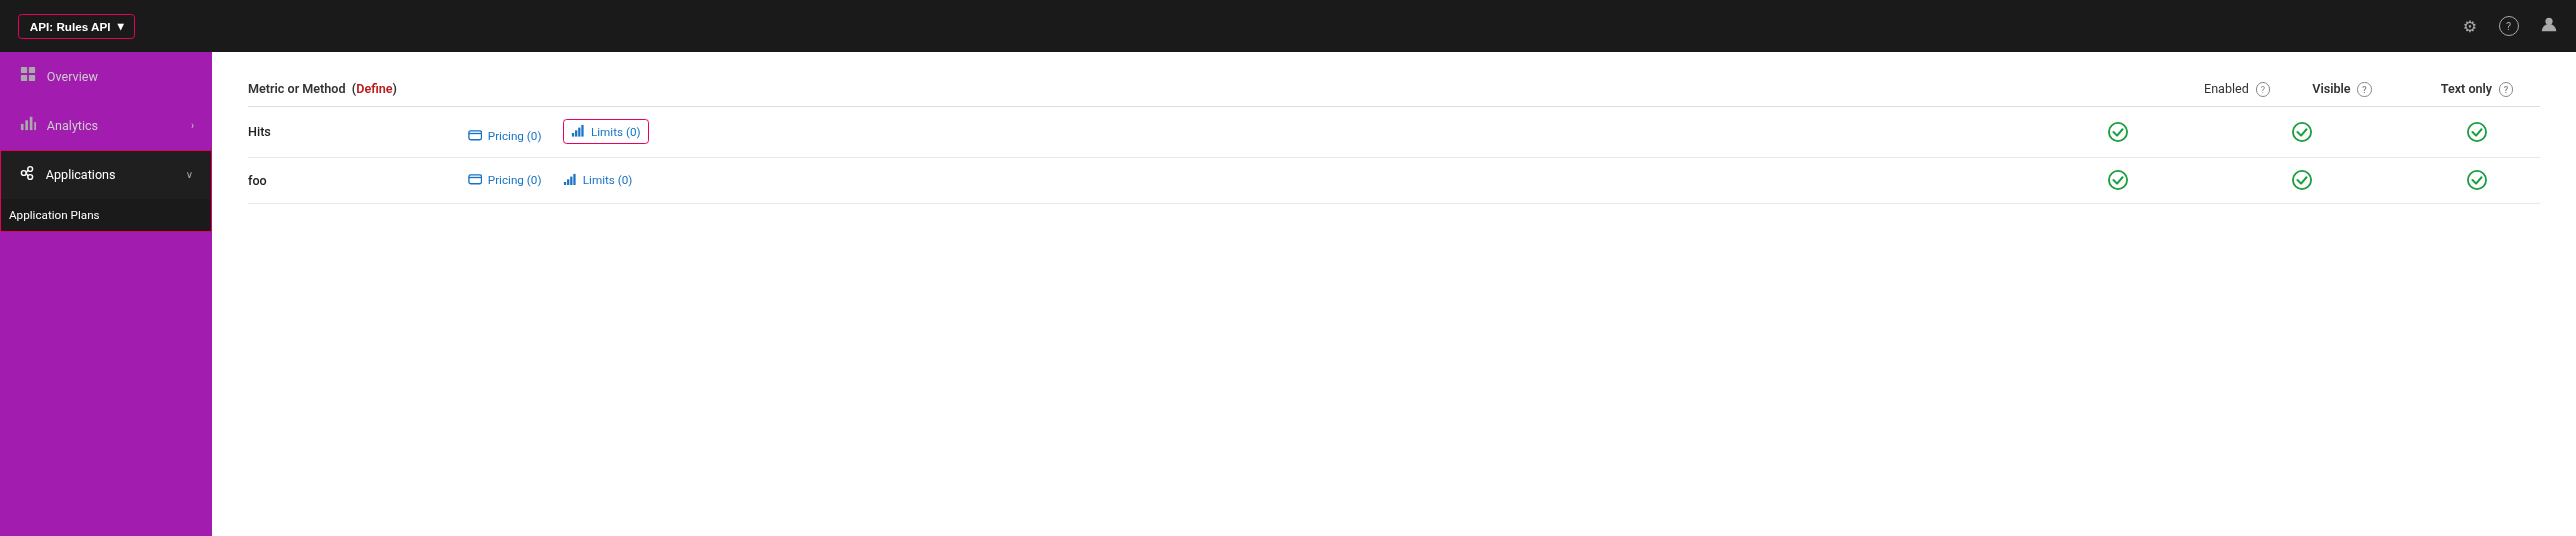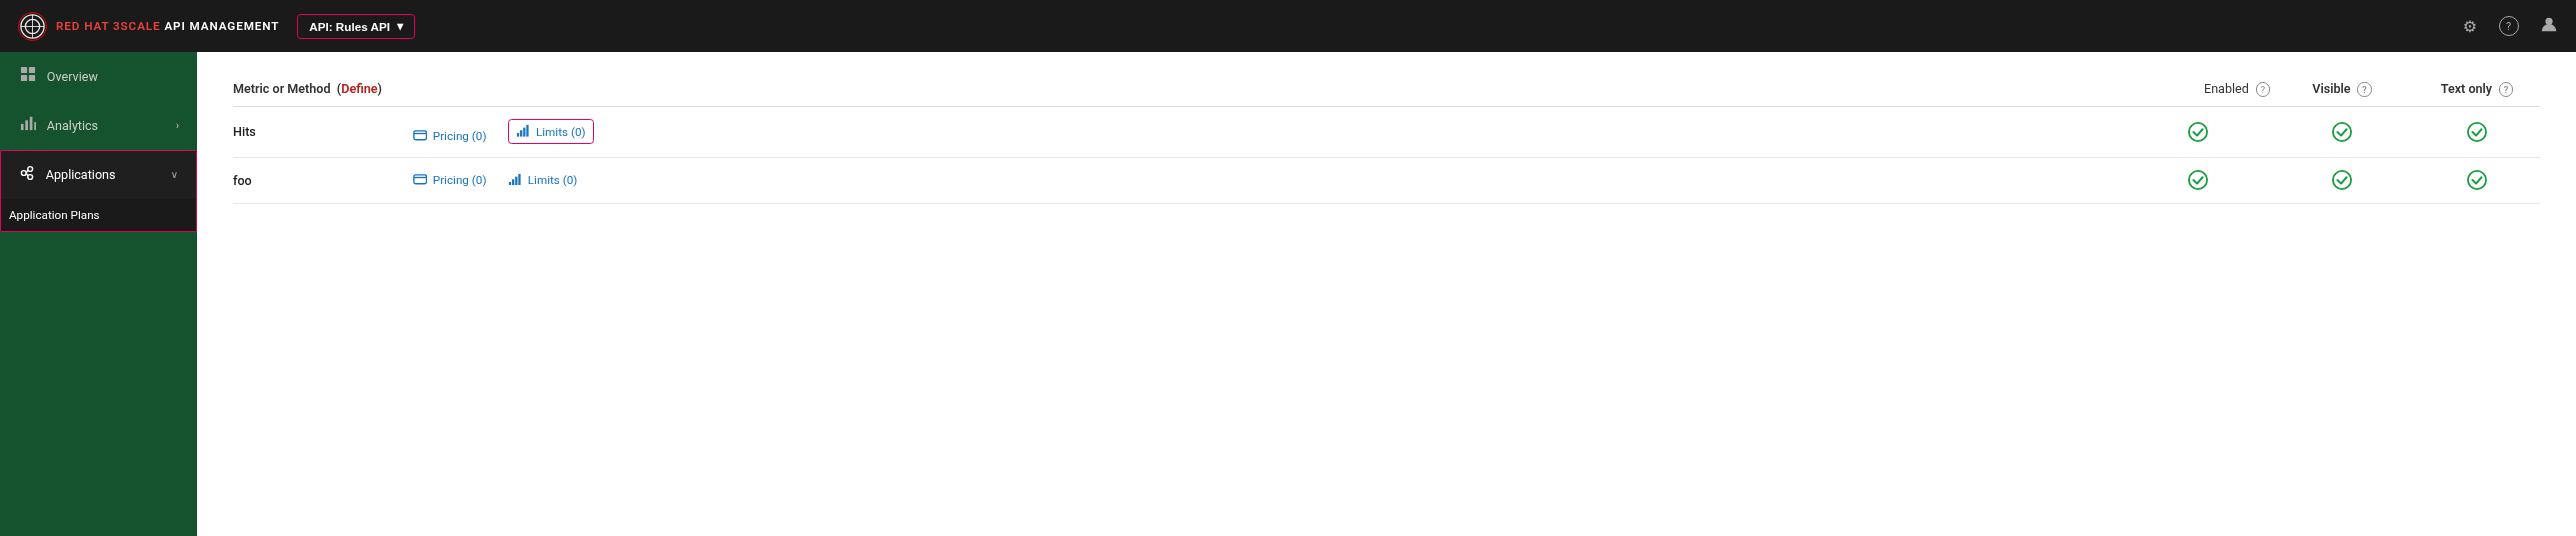--- a/index.html
+++ b/index.html
@@ -65,22 +65,22 @@
 
     
     .body-layout {
       display: flex;
       flex: 1;
       overflow: hidden;
     }
 
     
     .sidebar {
-      width: 197px;
-      background: #14532d;
+      width: 212px;
+      background: #a21caf;
       flex-shrink: 0;
       overflow-y: auto;
     }
     .sidebar-item {
       display: flex;
       align-items: center;
       padding: 14.4px 18px;
       color: #ccc;
       font-size: 12.6px;
       cursor: pointer;
@@ -157,20 +157,21 @@
       color: #888;
       margin-left: 3.6px;
       cursor: pointer;
       vertical-align: middle;
     }
     .table-row {
       display: flex;
       align-items: center;
       padding: 12.6px 0;
       border-bottom: 0.9px solid #e8e8e8;
+      gap: 40px;
     }
     .metric-name {
       font-size: 12.6px;
       color: #222;
       font-weight: 500;
     }
     .action-links {
       display: flex;
       align-items: flex-end;
       gap: 21.5px;
@@ -197,33 +198,20 @@
       justify-content: center;
     }
     .col-enabled-cell { flex: 0 0 144px; text-align: center; }
     .col-visible-cell { flex: 0 0 144px; text-align: center; }
     .col-textonly-cell { flex: 0 0 126px; text-align: center; }
   </style>
 </head>
 <body>
 
 <nav class="top-nav">
-  <div class="top-nav-brand">
-    <div class="brand-logo">
-      <svg width="25" height="25" viewBox="0 0 28 28">
-        <circle cx="14" cy="14" r="13" fill="none" stroke="#e8e8e8" stroke-width="1.5"></circle>
-        <circle cx="14" cy="14" r="8" fill="none" stroke="#e8e8e8" stroke-width="1.5"></circle>
-        <line x1="14" y1="1" x2="14" y2="27" stroke="#e8e8e8" stroke-width="1"></line>
-        <line x1="1" y1="14" x2="27" y2="14" stroke="#e8e8e8" stroke-width="1"></line>
-      </svg>
-    </div>
-    <span>
-      <span class="brand-text-red">RED HAT</span><span class="brand-text-red"> 3SCALE</span><span class="brand-text-white"> API MANAGEMENT</span>
-    </span>
-  </div>
   <button class="api-selector">
     <span>API: Rules API</span>
     <span>▾</span>
   </button>
   <div class="nav-spacer"></div>
   <div class="nav-icons">
     <span class="nav-icon">⚙</span>
     <span class="nav-icon" style="border:1.3px solid #aaa;border-radius:50%;width:20px;height:20px;display:inline-flex;align-items:center;justify-content:center;font-size:10.8px;">?</span>
     <span class="nav-icon">
       <svg width="18" height="18" viewBox="0 0 20 20" fill="#aaa">

